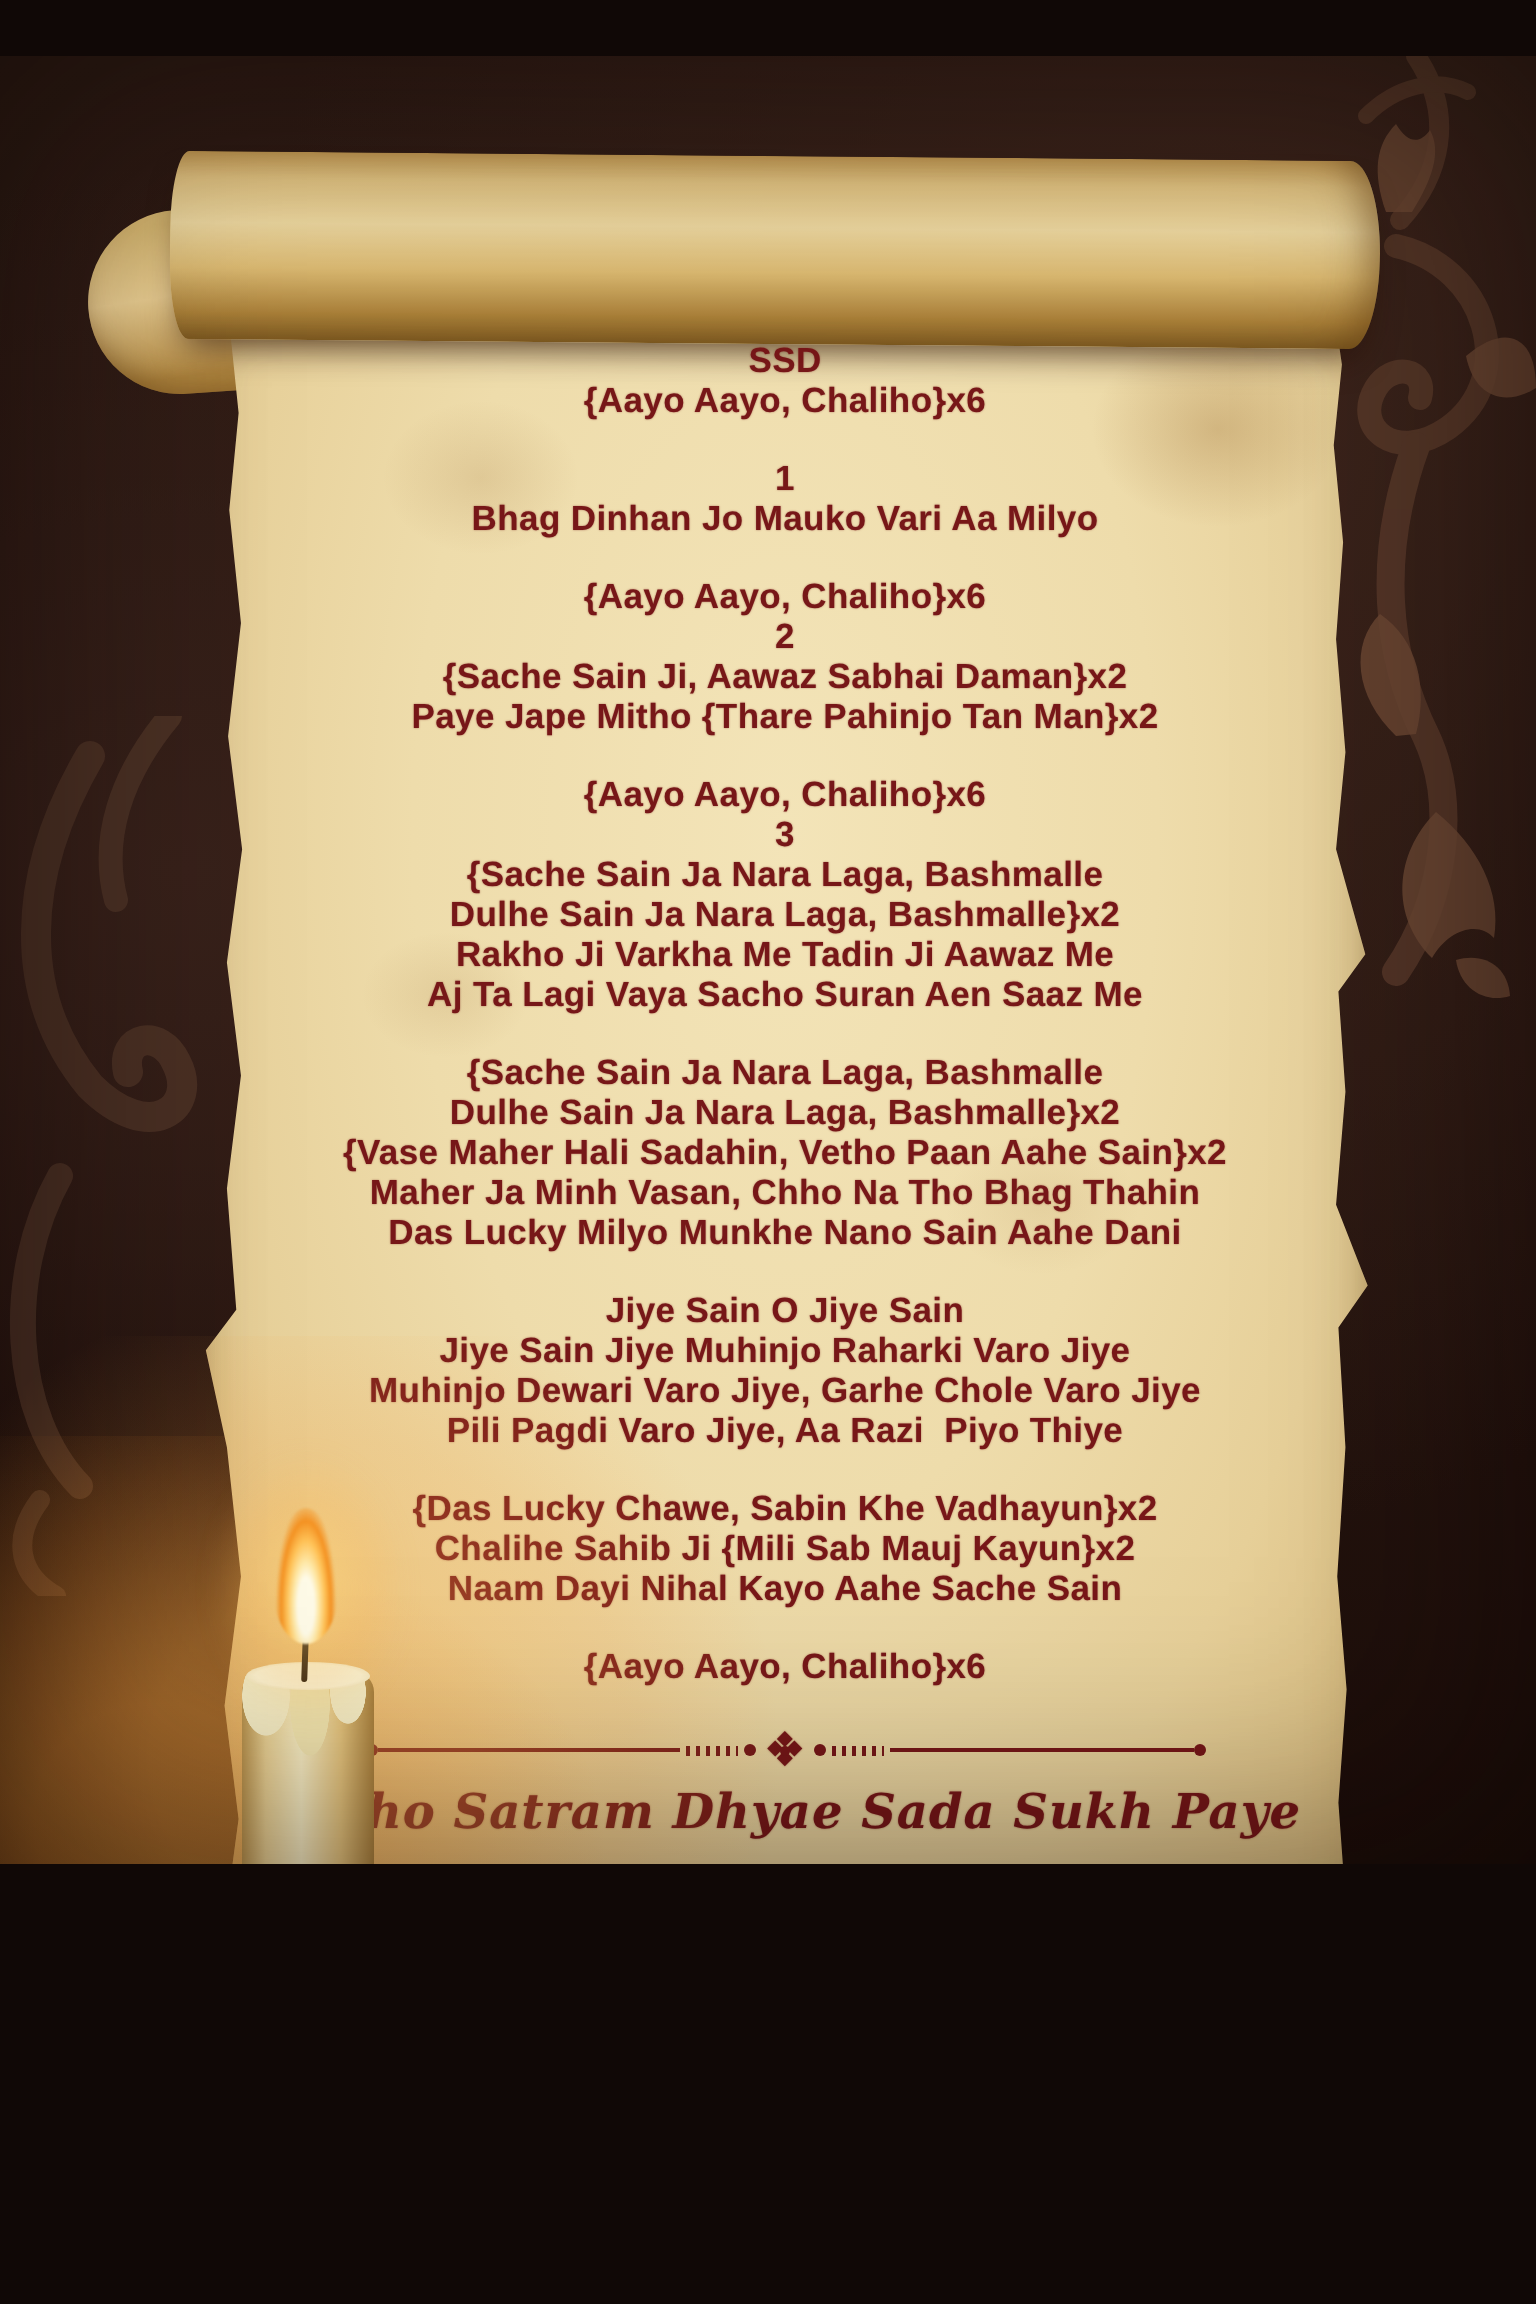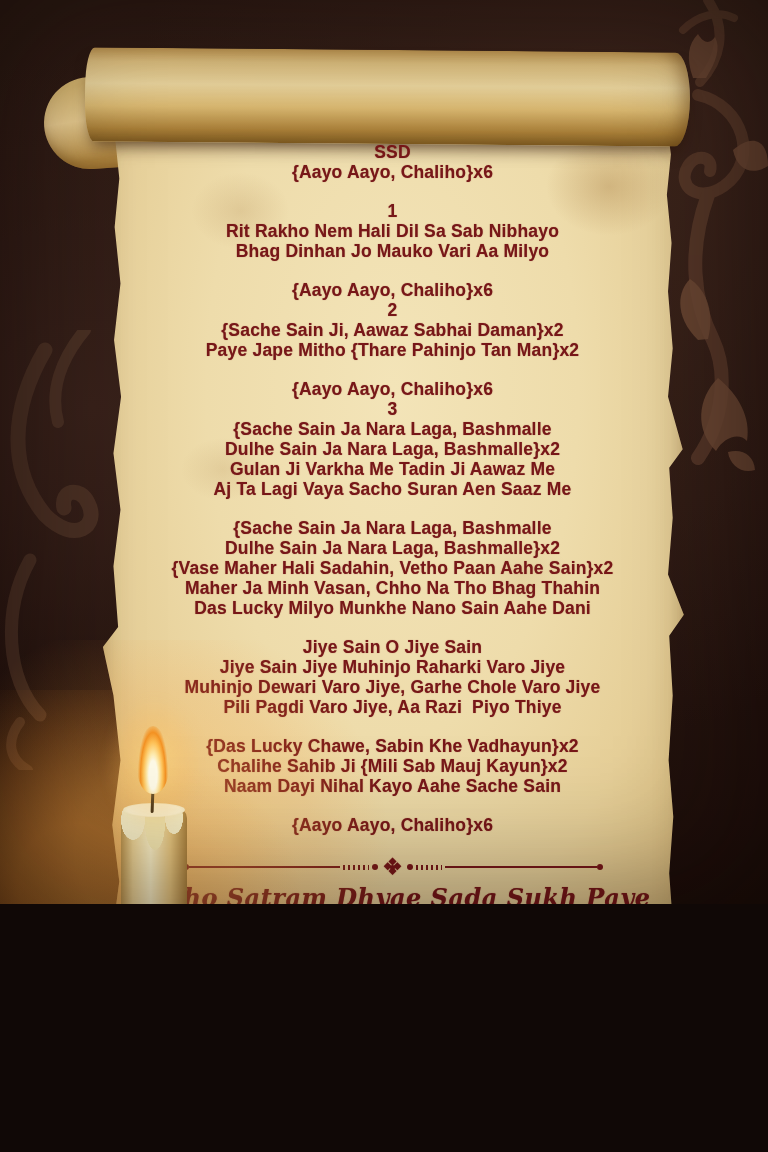--- a/index.html
+++ b/index.html
@@ -1,21 +1,21 @@
 <!DOCTYPE html>
 <html><head>
 <meta charset="utf-8">
 <style>
   html,body{margin:0;padding:0;background:#100806;}
   #stage{position:relative;width:768px;height:904px;overflow:hidden;
     font-family:"Liberation Sans",sans-serif;
     background:
       radial-gradient(ellipse at 78% 18%, #3c241b 0%, rgba(60,36,27,0) 55%),
       radial-gradient(ellipse at 12% 45%, #38211a 0%, rgba(56,33,26,0) 50%),
-      linear-gradient(180deg,#2e1b14 0%,#2a1711 55%,#1c0d09 100%);}
+      linear-gradient(180deg,#2e1b14 0%,#2a1711 55%,#1c0d09 100%); margin-top: 28px;}
   #stage *{box-sizing:border-box;}
 
   .flourish{position:absolute;pointer-events:none;}
   .wall-glow{position:absolute;left:-70px;top:690px;width:350px;height:430px;z-index:2;
     background:radial-gradient(circle at 42% 45%, rgba(214,128,42,.50) 0 60px, rgba(190,110,35,.25) 150px, rgba(190,110,35,0) 70%);}
   .table-glow{position:absolute;left:50px;top:1028px;width:670px;height:124px;z-index:2;
     background:radial-gradient(ellipse at 52% 55%, rgba(138,112,100,.38) 0%, rgba(90,68,58,.25) 45%, rgba(90,68,58,0) 72%);}
 
   
   .scroll-body{position:absolute;left:100px;top:130px;width:585px;height:808px;z-index:3;
@@ -150,35 +150,34 @@
   <div class="roll-bottom"></div>
   <div class="roll-bottom-cap"></div>
 
   <div class="lyrics">
     <div class="block">
       <div class="line">SSD</div>
       <div class="line">{Aayo Aayo, Chaliho}x6</div>
     </div>
     <div class="block">
       <div class="line">1</div>
-      <div class="line">Rit Rakho Nem Hali Dil Sa Sab Nibhayo</div>
       <div class="line">Bhag Dinhan Jo Mauko Vari Aa Milyo</div>
     </div>
     <div class="block">
       <div class="line">{Aayo Aayo, Chaliho}x6</div>
       <div class="line">2</div>
       <div class="line">{Sache Sain Ji, Aawaz Sabhai Daman}x2</div>
       <div class="line">Paye Jape Mitho {Thare Pahinjo Tan Man}x2</div>
     </div>
     <div class="block">
       <div class="line">{Aayo Aayo, Chaliho}x6</div>
       <div class="line">3</div>
       <div class="line">{Sache Sain Ja Nara Laga, Bashmalle</div>
       <div class="line">Dulhe Sain Ja Nara Laga, Bashmalle}x2</div>
-      <div class="line">Gulan Ji Varkha Me Tadin Ji Aawaz Me</div>
+      <div class="line">Rakho Ji Varkha Me Tadin Ji Aawaz Me</div>
       <div class="line">Aj Ta Lagi Vaya Sacho Suran Aen Saaz Me</div>
     </div>
     <div class="block">
       <div class="line">{Sache Sain Ja Nara Laga, Bashmalle</div>
       <div class="line">Dulhe Sain Ja Nara Laga, Bashmalle}x2</div>
       <div class="line">{Vase Maher Hali Sadahin, Vetho Paan Aahe Sain}x2</div>
       <div class="line">Maher Ja Minh Vasan, Chho Na Tho Bhag Thahin</div>
       <div class="line">Das Lucky Milyo Munkhe Nano Sain Aahe Dani</div>
     </div>
     <div class="block">

